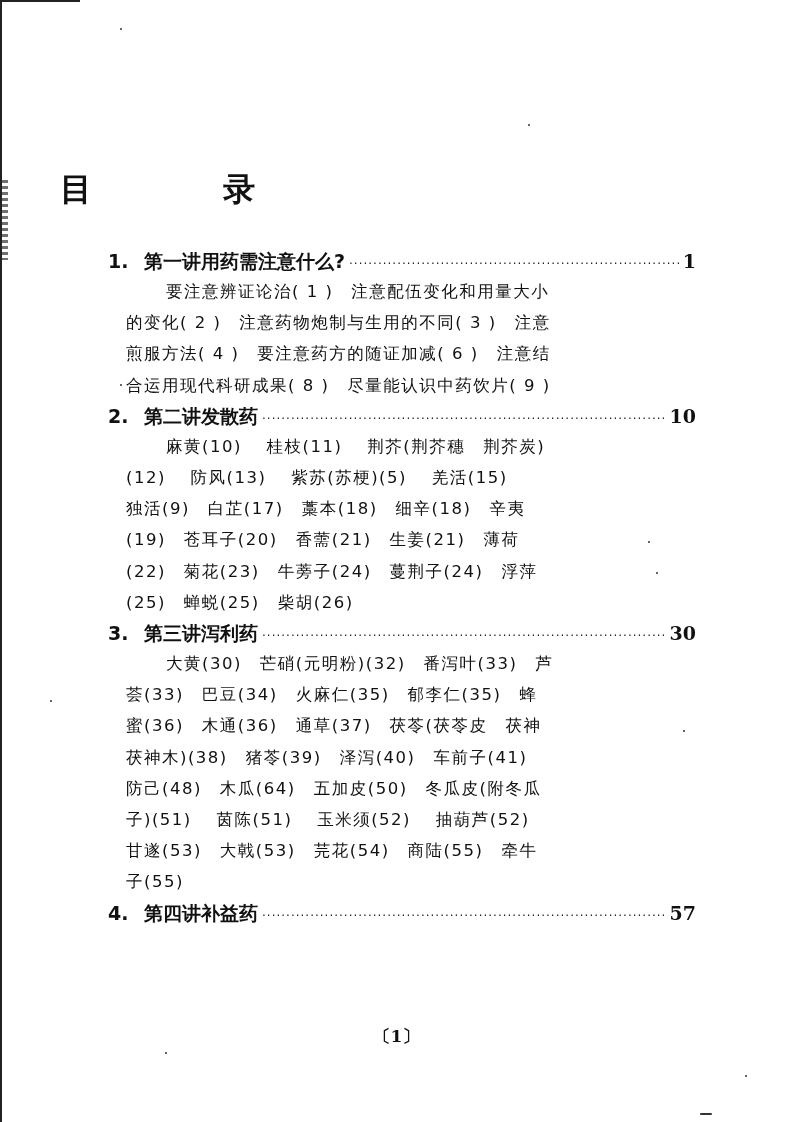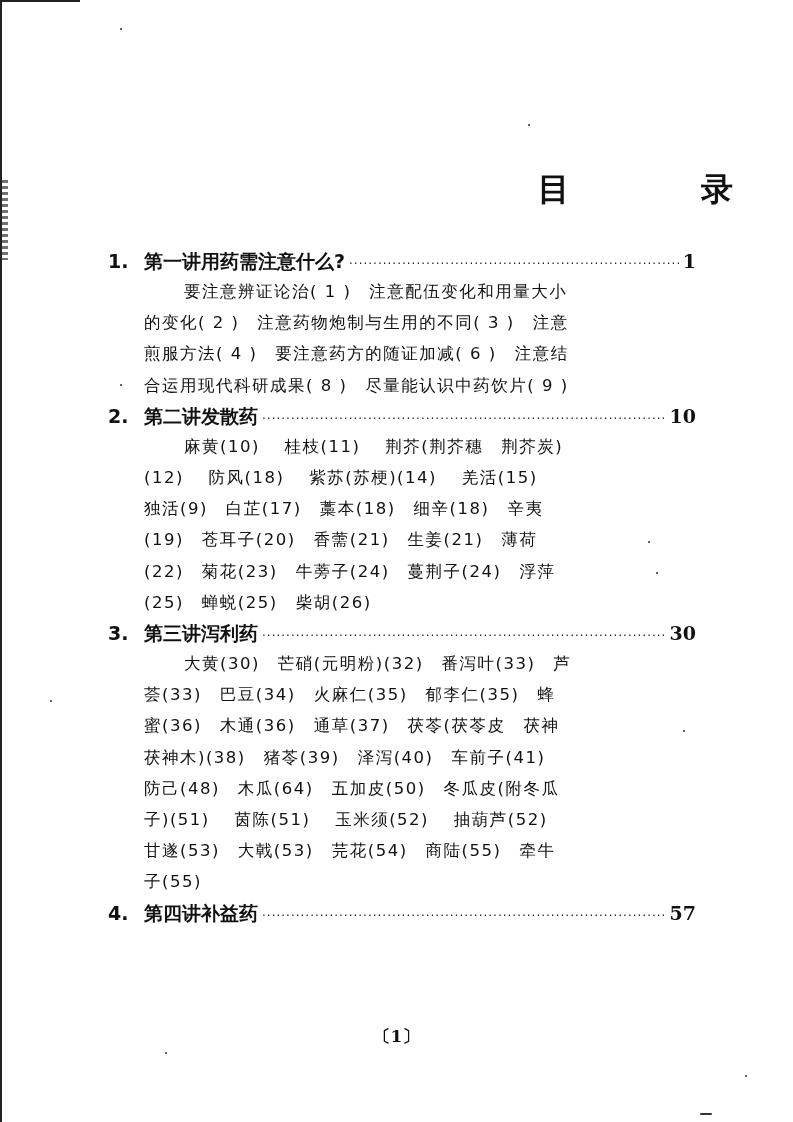--- a/index.html
+++ b/index.html
@@ -5,38 +5,38 @@
     html, body { margin: 0; padding: 0; }
     body {
       width: 793px; height: 1122px; background: #ffffff; position: relative; overflow: hidden;
       font-family: "DejaVu Serif", "Liberation Serif", serif; color: #111;
     }
     .scan-edge-top { position: absolute; left: 0; top: 0; width: 80px; height: 2px; background: #222; }
     .scan-edge-left { position: absolute; left: 0; top: 0; width: 2px; height: 1122px; background: #222; }
     .scan-smudge { position: absolute; left: 2px; top: 180px; width: 6px; height: 80px;
       background: repeating-linear-gradient(to bottom, #333 0 3px, transparent 3px 6px); opacity: .7; }
     .title {
-      position: absolute; top: 168px; left: 0; width: 793px; text-align: right;
+      position: absolute; top: 168px; left: 0; width: 793px; text-align: left;
       font-family: "DejaVu Sans", sans-serif; font-weight: bold; font-size: 32px; letter-spacing: 60px;
       text-indent: 60px;
     }
     .toc { position: absolute; left: 108px; top: 246px; width: 588px; }
     .chapter-row {
       display: flex; align-items: baseline; font-family: "DejaVu Sans", sans-serif; font-weight: bold;
       font-size: 19px; height: 30px; line-height: 30px;
     }
     .chapter-num { width: 36px; }
     .chapter-label { white-space: nowrap; }
     .chapter-label .lecture { }
     .dots { flex: 1; overflow: hidden; white-space: nowrap; margin: 0 4px; font-weight: normal; font-size: 12px;
       letter-spacing: 1px; color: #222; }
     .dots::before { content: "··························································································································"; }
     .page { font-family: "DejaVu Serif", serif; font-weight: bold; }
     .entries {
-      margin-left: 36px; width: 470px; font-size: 16.5px; line-height: 31.2px; letter-spacing: 1.5px;
+      margin-left: 18px; width: 470px; font-size: 16.5px; line-height: 31.2px; letter-spacing: 1.5px;
       font-family: "DejaVu Sans", sans-serif; text-align: justify; text-align-last: left;
     }
     .entries .first { display: inline-block; width: 40px; }
     .block { margin-bottom: 0; }
     .footer-page {
       position: absolute; top: 1025px; left: 0; width: 793px; text-align: center; font-size: 17px;
       font-weight: bold; font-family: "DejaVu Serif", serif;
     }
     .speck { position: absolute; width: 2px; height: 2px; background: #333; border-radius: 1px; }
   </style>
@@ -72,21 +72,21 @@
     <div class="chapter-row">
       <span class="chapter-num">2.</span>
       <span class="chapter-label">
         <span class="lecture">第二讲</span><span>发散药</span>
       </span>
       <span class="dots"></span>
       <span class="page">10</span>
     </div>
     <div class="entries">
       <div><span class="first"></span><span>麻黄(10)　 桂枝(11)　 荆芥(荆芥穗　荆芥炭)</span></div>
-      <div>(12)　 防风(18)　 紫苏(苏梗)(14)　 羌活(15)</div>
+      <div>(12)　 防风(13)　 紫苏(苏梗)(5)　 羌活(15)</div>
       <div>独活(9)　白芷(17)　藁本(18)　细辛(18)　辛夷</div>
       <div>(19)　苍耳子(20)　香薷(21)　生姜(21)　薄荷</div>
       <div>(22)　菊花(23)　牛蒡子(24)　蔓荆子(24)　浮萍</div>
       <div>(25)　蝉蜕(25)　柴胡(26)</div>
     </div>
   </div>
 
   <div class="block">
     <div class="chapter-row">
       <span class="chapter-num">3.</span>

